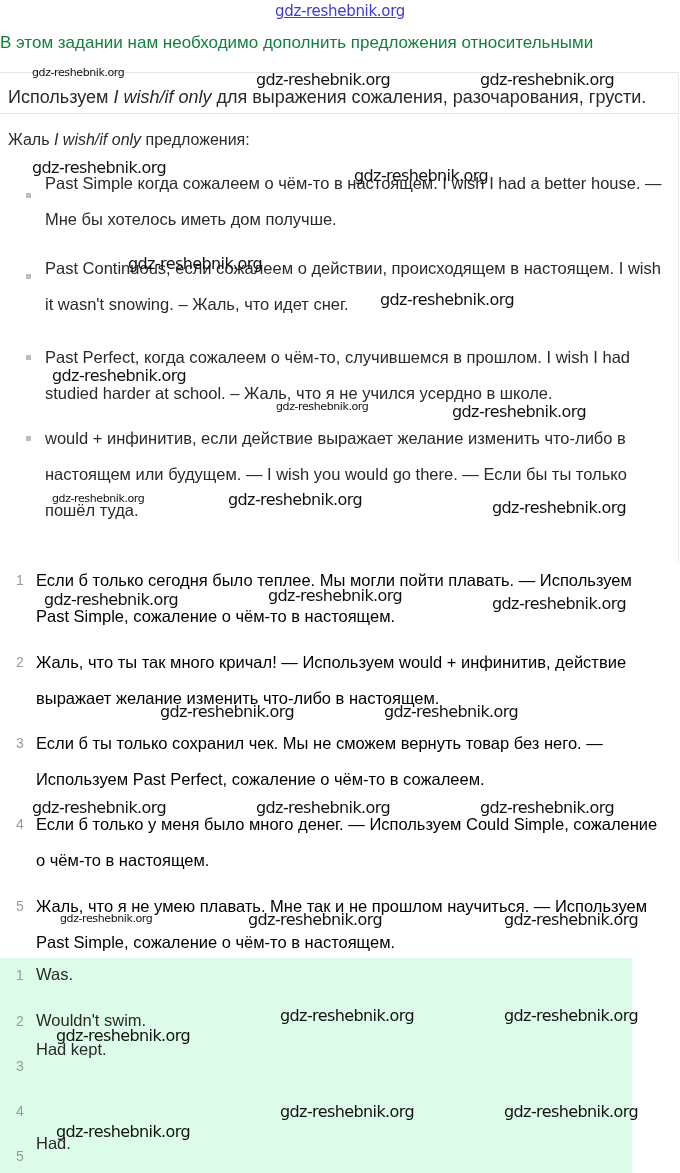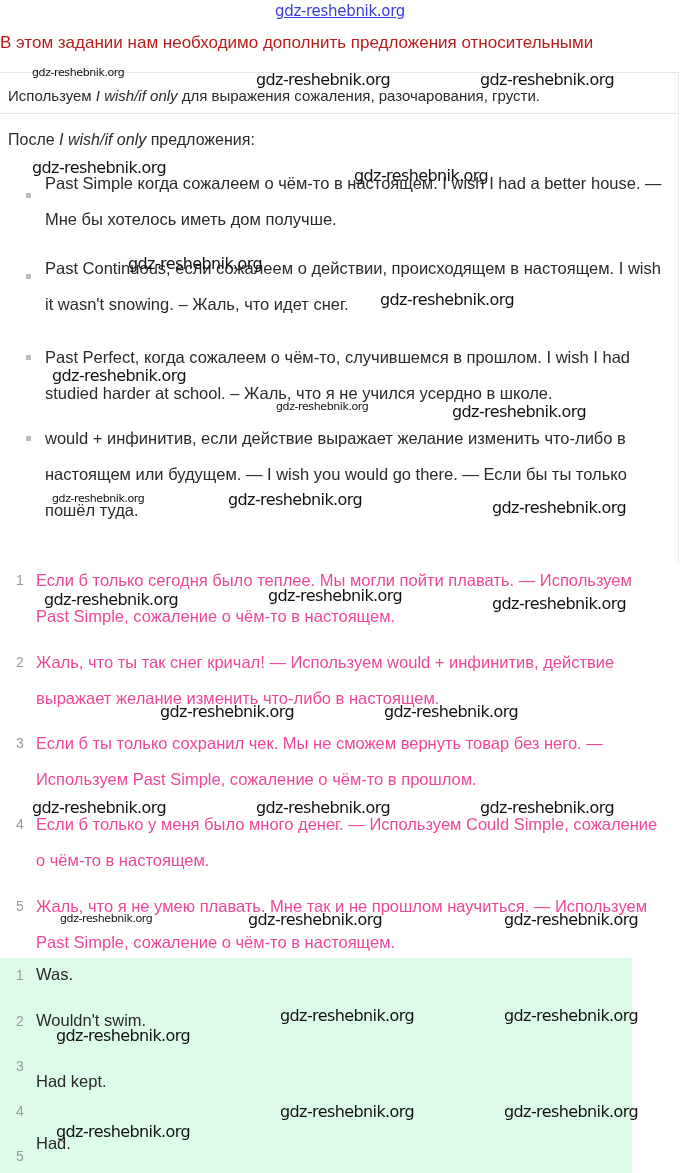--- a/index.html
+++ b/index.html
@@ -6,36 +6,36 @@
   body {
     width: 680px; height: 1173px; background: #ffffff; position: relative; overflow: hidden;
     font-family: "Liberation Sans", "DejaVu Sans", sans-serif; color: #2b2b2b;
   }
   .abs { position: absolute; }
   .top-wm {
     left: 0; width: 680px; top: 2px; text-align: center;
     font-family: "DejaVu Sans", sans-serif; font-size: 15px; color: #3b3bd6;
     text-decoration: underline; letter-spacing: -0.3px;
   }
-  .intro { left: 0; top: 33px; font-size: 17px; color: #b91c1c; white-space: nowrap; }
+  .intro { left: 0; top: 33px; font-size: 17px; color: #15803d; white-space: nowrap; }
   .rule-box {
     left: 0; top: 72px; width: 678px; height: 490px;
     border-top: 1px solid #e6e6e6; border-right: 1px solid #ececec;
   }
   .rule-head {
     left: 0; top: 72px; width: 678px; height: 41px; border-bottom: 1px solid #e6e6e6;
   }
-  .rule-head-text { left: 8px; top: 87px; font-size: 15px; color: #2a2a2a; white-space: nowrap; }
+  .rule-head-text { left: 8px; top: 87px; font-size: 18px; color: #2a2a2a; white-space: nowrap; }
   .rule-sub { left: 8px; top: 131px; font-size: 16px; color: #2a2a2a; white-space: nowrap; }
   .bullet { position: absolute; left: 26px; width: 5px; height: 5px; background: #bdbdbd; }
   .btext {
     position: absolute; left: 45px; width: 620px; font-size: 16.5px; line-height: 36px; color: #2a2a2a;
   }
   .num { position: absolute; left: 16px; font-size: 14px; color: #9a9a9a; }
-  .ntext { position: absolute; left: 36px; width: 630px; font-size: 16.5px; line-height: 36px; color: #ec4899; }
+  .ntext { position: absolute; left: 36px; width: 630px; font-size: 16.5px; line-height: 36px; color: #000000; }
   .answers {
     left: 0; top: 958px; width: 632px; height: 215px; background: #dcfce9;
   }
   .atext { position: absolute; left: 36px; font-size: 16.5px; color: #2a2a2a; }
   .wm {
     position: absolute; font-family: "DejaVu Sans", sans-serif; color: #111;
     letter-spacing: -0.6px; white-space: nowrap;
   }
   .wm-l { font-size: 16px; }
   .wm-s { font-size: 11px; letter-spacing: -0.4px; }
@@ -43,49 +43,49 @@
 </style>
 </head>
 <body>
 
 <div class="abs top-wm">gdz-reshebnik.org</div>
 <div class="abs intro">В этом задании нам необходимо дополнить предложения относительными</div>
 
 <div class="abs rule-box"></div>
 <div class="abs rule-head"></div>
 <div class="abs rule-head-text"><span>Используем </span><i>I wish/if only</i><span> для выражения сожаления, разочарования, грусти.</span></div>
-<div class="abs rule-sub"><span>После </span><i>I wish/if only</i><span> предложения:</span></div>
+<div class="abs rule-sub"><span>Жаль </span><i>I wish/if only</i><span> предложения:</span></div>
 
 <div class="bullet" style="top:193px"></div>
 <div class="btext" style="top:165px">Past Simple когда сожалеем о чём-то в настоящем. I wish I had a better house. — Мне бы хотелось иметь дом получше.</div>
 <div class="bullet" style="top:274px"></div>
 <div class="btext" style="top:250px">Past Continuous, если сожалеем о действии, происходящем в настоящем. I wish it wasn't snowing. – Жаль, что идет снег.</div>
 <div class="bullet" style="top:355px"></div>
 <div class="btext" style="top:339px">Past Perfect, когда сожалеем о чём-то, случившемся в прошлом. I wish I had studied harder at school. – Жаль, что я не учился усердно в школе.</div>
 <div class="bullet" style="top:436px"></div>
 <div class="btext" style="top:420px">would + инфинитив, если действие выражает желание изменить что-либо в настоящем или будущем. — I wish you would go there. — Если бы ты только пошёл туда.</div>
 
 <div class="num" style="top:572px">1</div>
 <div class="ntext" style="top:562px">Если б только сегодня было теплее. Мы могли пойти плавать. — Используем Past Simple, сожаление о чём-то в настоящем.</div>
 <div class="num" style="top:654px">2</div>
-<div class="ntext" style="top:644px">Жаль, что ты так снег кричал! — Используем would + инфинитив, действие выражает желание изменить что-либо в настоящем.</div>
+<div class="ntext" style="top:644px">Жаль, что ты так много кричал! — Используем would + инфинитив, действие выражает желание изменить что-либо в настоящем.</div>
 <div class="num" style="top:735px">3</div>
-<div class="ntext" style="top:725px">Если б ты только сохранил чек. Мы не сможем вернуть товар без него. — Используем Past Simple, сожаление о чём-то в прошлом.</div>
+<div class="ntext" style="top:725px">Если б ты только сохранил чек. Мы не сможем вернуть товар без него. — Используем Past Perfect, сожаление о чём-то в сожалеем.</div>
 <div class="num" style="top:816px">4</div>
 <div class="ntext" style="top:806px">Если б только у меня было много денег. — Используем Could Simple, сожаление о чём-то в настоящем.</div>
 <div class="num" style="top:898px">5</div>
 <div class="ntext" style="top:888px">Жаль, что я не умею плавать. Мне так и не прошлом научиться. — Используем Past Simple, сожаление о чём-то в настоящем.</div>
 
 <div class="abs answers"></div>
 <div class="num" style="top:967px">1</div>
 <div class="atext" style="top:965px">Was.</div>
 <div class="num" style="top:1013px">2</div>
 <div class="atext" style="top:1011px">Wouldn't swim.</div>
 <div class="num" style="top:1058px">3</div>
-<div class="atext" style="top:1072px">Had kept.</div>
+<div class="atext" style="top:1040px">Had kept.</div>
 <div class="num" style="top:1103px">4</div>
 <div class="atext" style="top:1134px">Had.</div>
 <div class="num" style="top:1148px">5</div>
 <div class="atext" style="top:1194px">Could swim</div>
 
 <div class="wm wm-s" style="left:32px;top:66px">gdz-reshebnik.org</div>
 <div class="wm wm-l" style="left:256px;top:70px">gdz-reshebnik.org</div>
 <div class="wm wm-l" style="left:480px;top:70px">gdz-reshebnik.org</div>
 <div class="wm wm-l" style="left:32px;top:158px">gdz-reshebnik.org</div>
 <div class="wm wm-l" style="left:354px;top:166px">gdz-reshebnik.org</div>

